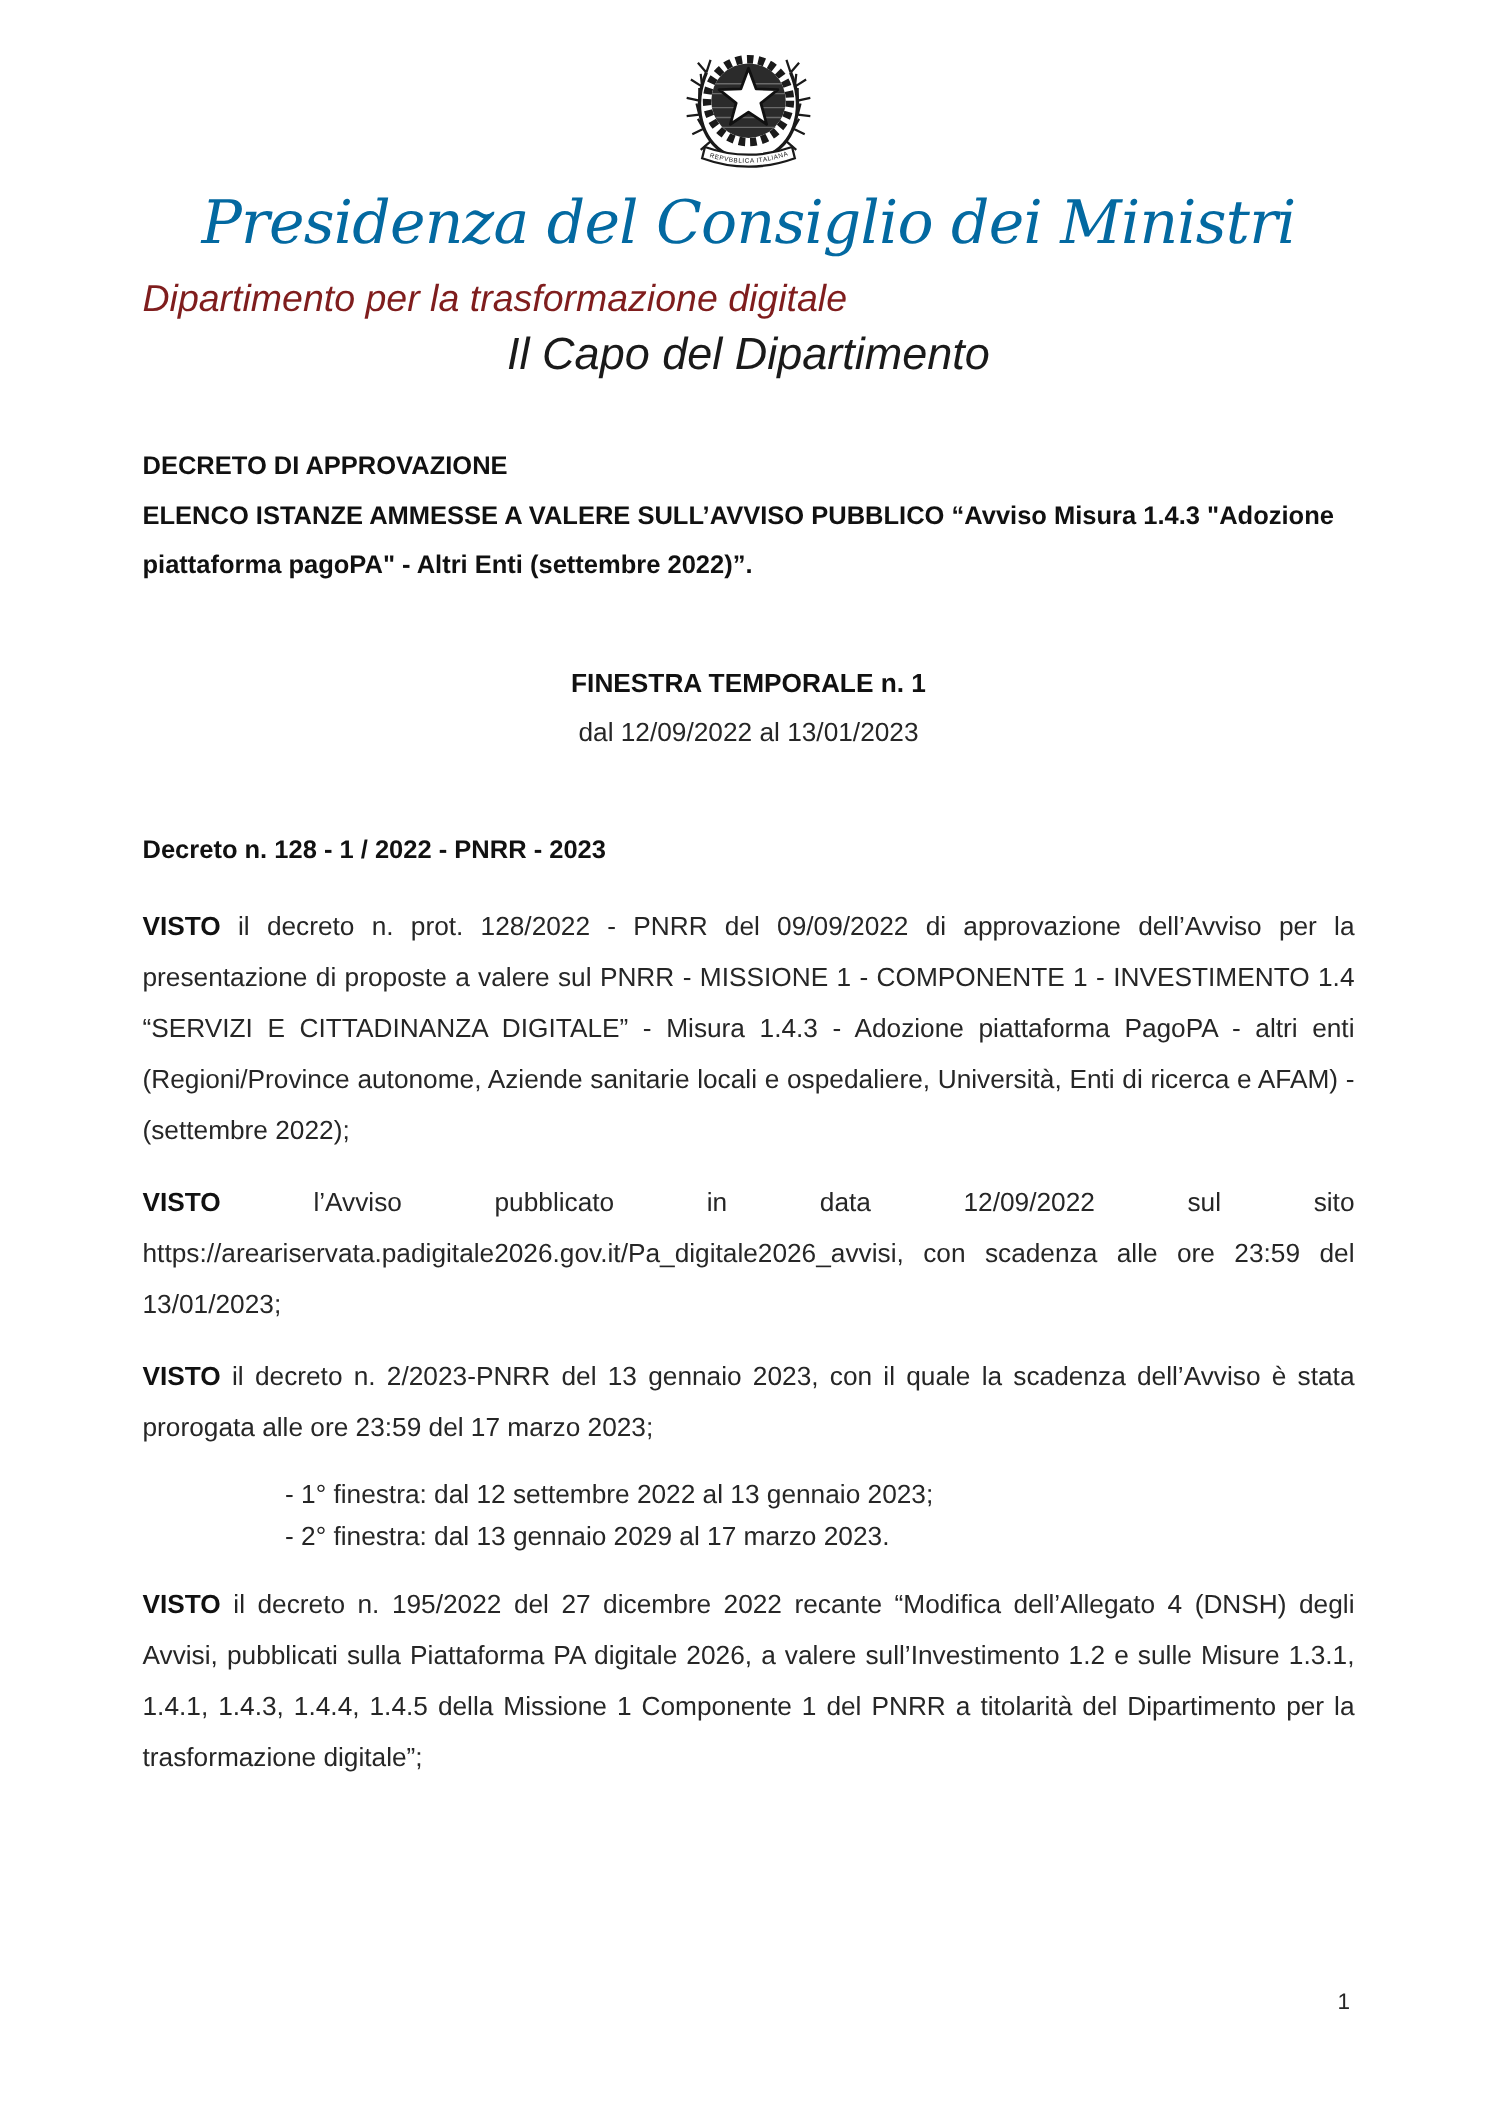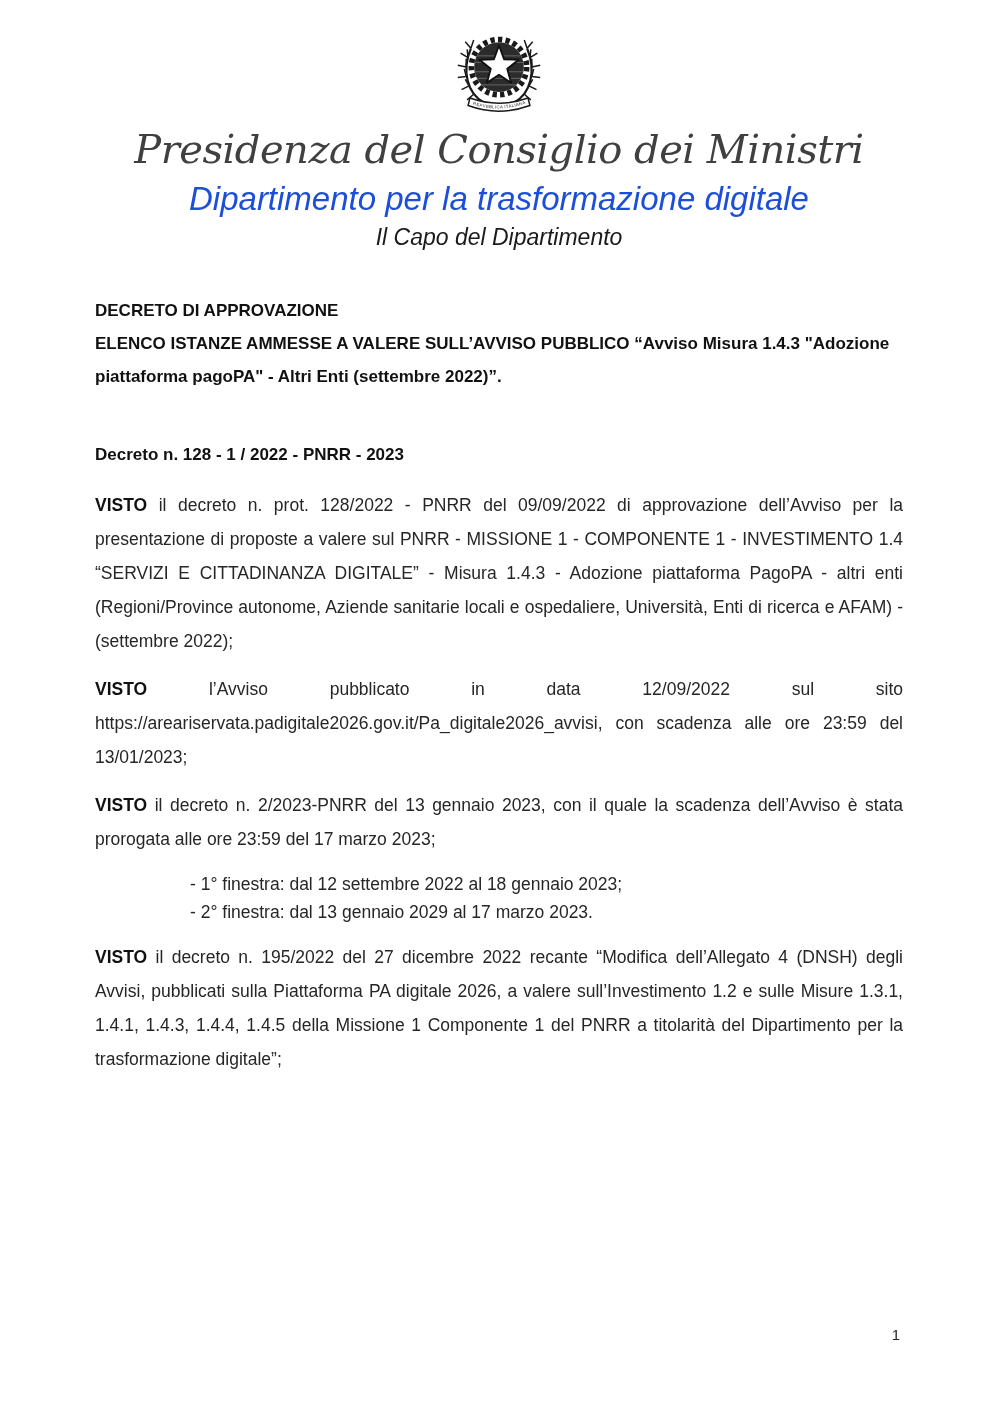--- a/index.html
+++ b/index.html
@@ -17,37 +17,36 @@
   .content { padding: 0 97px 0 95px; }
 
   .emblem-wrap { text-align: center; padding-top: 24px; height: 114px; }
 
   .script-title {
     text-align: center;
     font-family: "DejaVu Serif", serif;
     font-style: italic;
     font-size: 40px;
     letter-spacing: -0.5px;
-    color: #404040;
+    color: #0369a1;
     line-height: 58px;
     margin-top: 6px;
   }
   .dept-title {
-    text-align: center;
     font-style: italic;
-    font-size: 33px;
+    font-size: 25px;
     font-weight: 500;
-    color: #1d4ed8;
+    color: #7f1d1d;
     line-height: 34px;
     margin-top: 4px;
   }
   .role-title {
     text-align: center;
     font-style: italic;
-    font-size: 23px;
+    font-size: 30px;
     color: #1a1a1a;
     line-height: 30px;
     margin-top: 6px;
   }
 
   .decree-title {
     margin-top: 42px;
     text-align: left;
     font-weight: bold;
     font-size: 17px;
@@ -131,40 +130,44 @@
 
     <div class="script-title">Presidenza del Consiglio dei Ministri</div>
     <div class="dept-title">Dipartimento per la trasformazione digitale</div>
     <div class="role-title">Il Capo del Dipartimento</div>
 
     <div class="decree-title">
       <span class="line1">DECRETO DI APPROVAZIONE</span>
       <span class="line2">ELENCO ISTANZE AMMESSE A VALERE SULL’AVVISO PUBBLICO “Avviso Misura 1.4.3 "Adozione piattaforma pagoPA" - Altri Enti (settembre 2022)”.</span>
     </div>
 
+    <div class="window-block">
+      <div class="w-head">FINESTRA TEMPORALE n. 1</div>
+      <div class="w-dates">dal 12/09/2022 al 13/01/2023</div>
+    </div>
 
     <div class="decree-number">Decreto n. 128 - 1 / 2022 - PNRR - 2023</div>
 
     <div class="body-text">
 
       <p class="body-par">
         <span class="lead">VISTO</span><span> il decreto n. prot. 128/2022 - PNRR del 09/09/2022 di approvazione dell’Avviso per la presentazione di proposte a valere sul PNRR - MISSIONE 1 - COMPONENTE 1 - INVESTIMENTO 1.4 “SERVIZI E CITTADINANZA DIGITALE” - Misura 1.4.3 - Adozione piattaforma PagoPA - altri enti (Regioni/Province autonome, Aziende sanitarie locali e ospedaliere, Università, Enti di ricerca e AFAM) - (settembre 2022);</span>
       </p>
 
       <p class="body-par">
         <span class="lead">VISTO</span><span> l’Avviso pubblicato in data 12/09/2022 sul sito https://areariservata.padigitale2026.gov.it/Pa_digitale2026_avvisi, con scadenza alle ore 23:59 del 13/01/2023;</span>
       </p>
 
       <p class="body-par">
         <span class="lead">VISTO</span><span> il decreto n. 2/2023-PNRR del 13 gennaio 2023, con il quale la scadenza dell’Avviso è stata prorogata alle ore 23:59 del 17 marzo 2023;</span>
       </p>
 
 
       <div class="window-list">
-        <div class="list-item">- 1° finestra: dal 12 settembre 2022 al 18 gennaio 2023;</div>
+        <div class="list-item">- 1° finestra: dal 12 settembre 2022 al 13 gennaio 2023;</div>
         <div class="list-item">- 2° finestra: dal 13 gennaio 2029 al 17 marzo 2023.</div>
       </div>
 
       <p class="body-par">
         <span class="lead">VISTO</span><span> il decreto n. 195/2022 del 27 dicembre 2022 recante “Modifica dell’Allegato 4 (DNSH) degli Avvisi, pubblicati sulla Piattaforma PA digitale 2026, a valere sull’Investimento 1.2 e sulle Misure 1.3.1, 1.4.1, 1.4.3, 1.4.4, 1.4.5 della Missione 1 Componente 1 del PNRR a titolarità del Dipartimento per la trasformazione digitale”;</span>
       </p>
 
     </div>
   </div>
 

